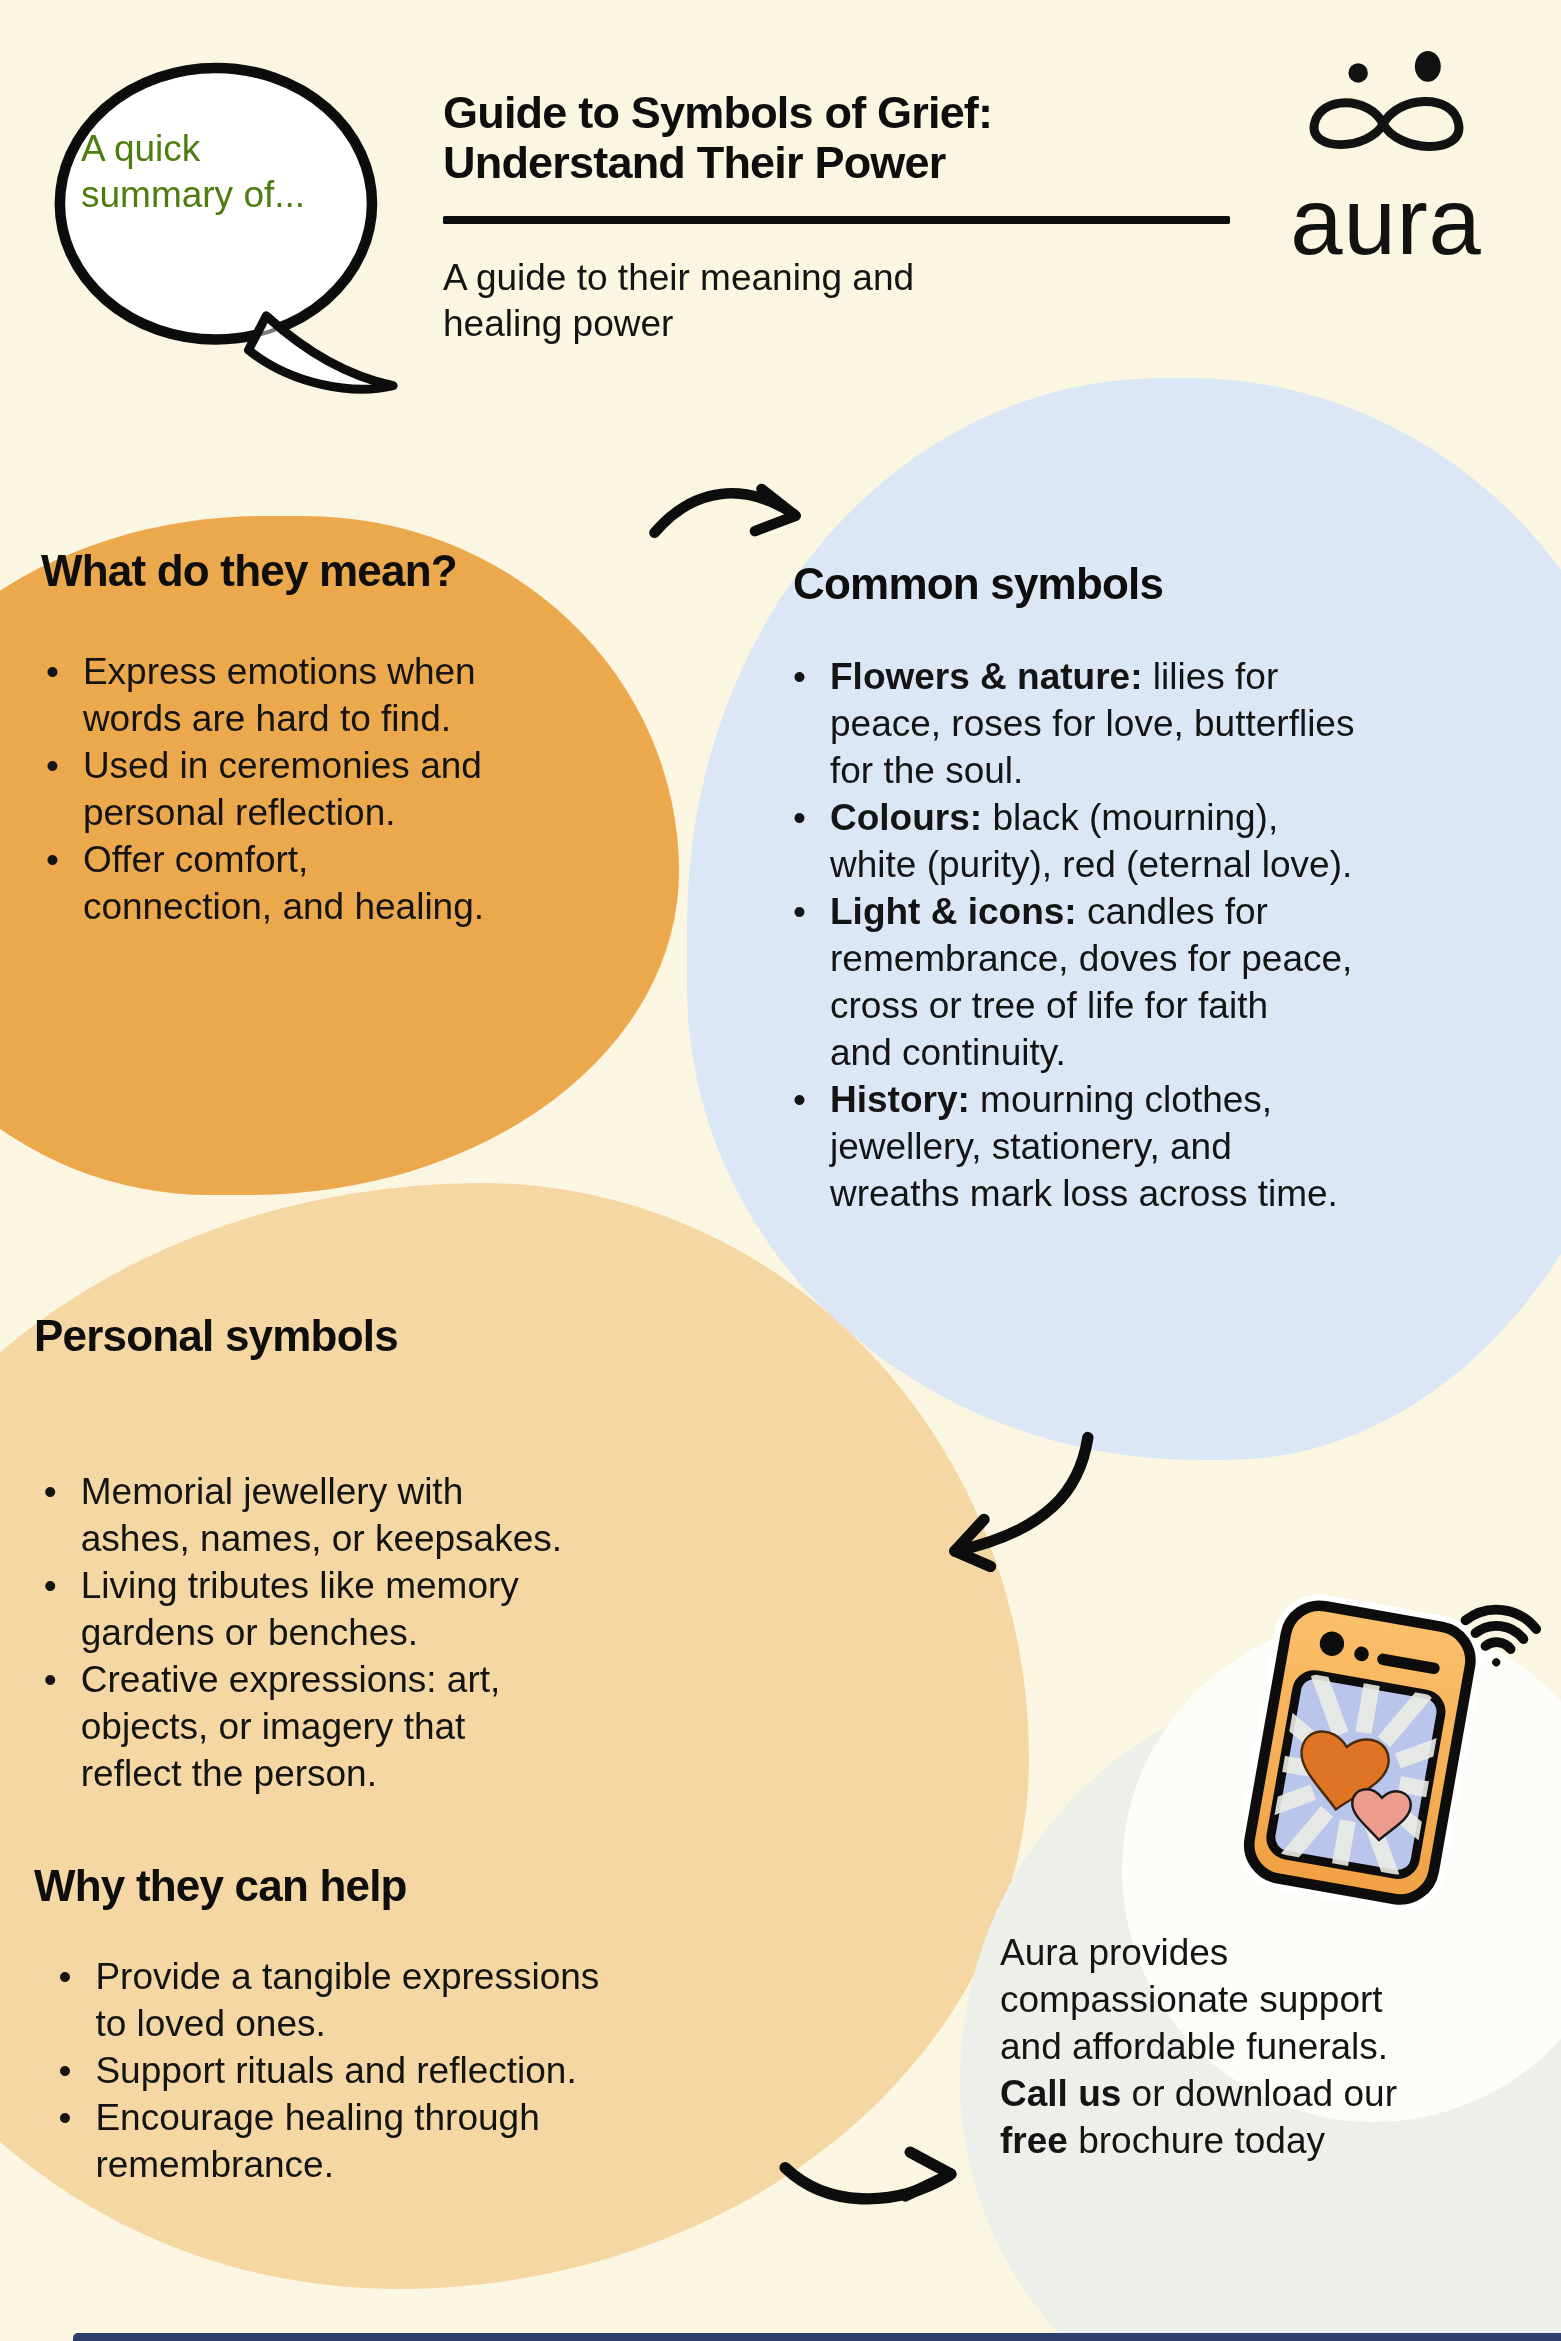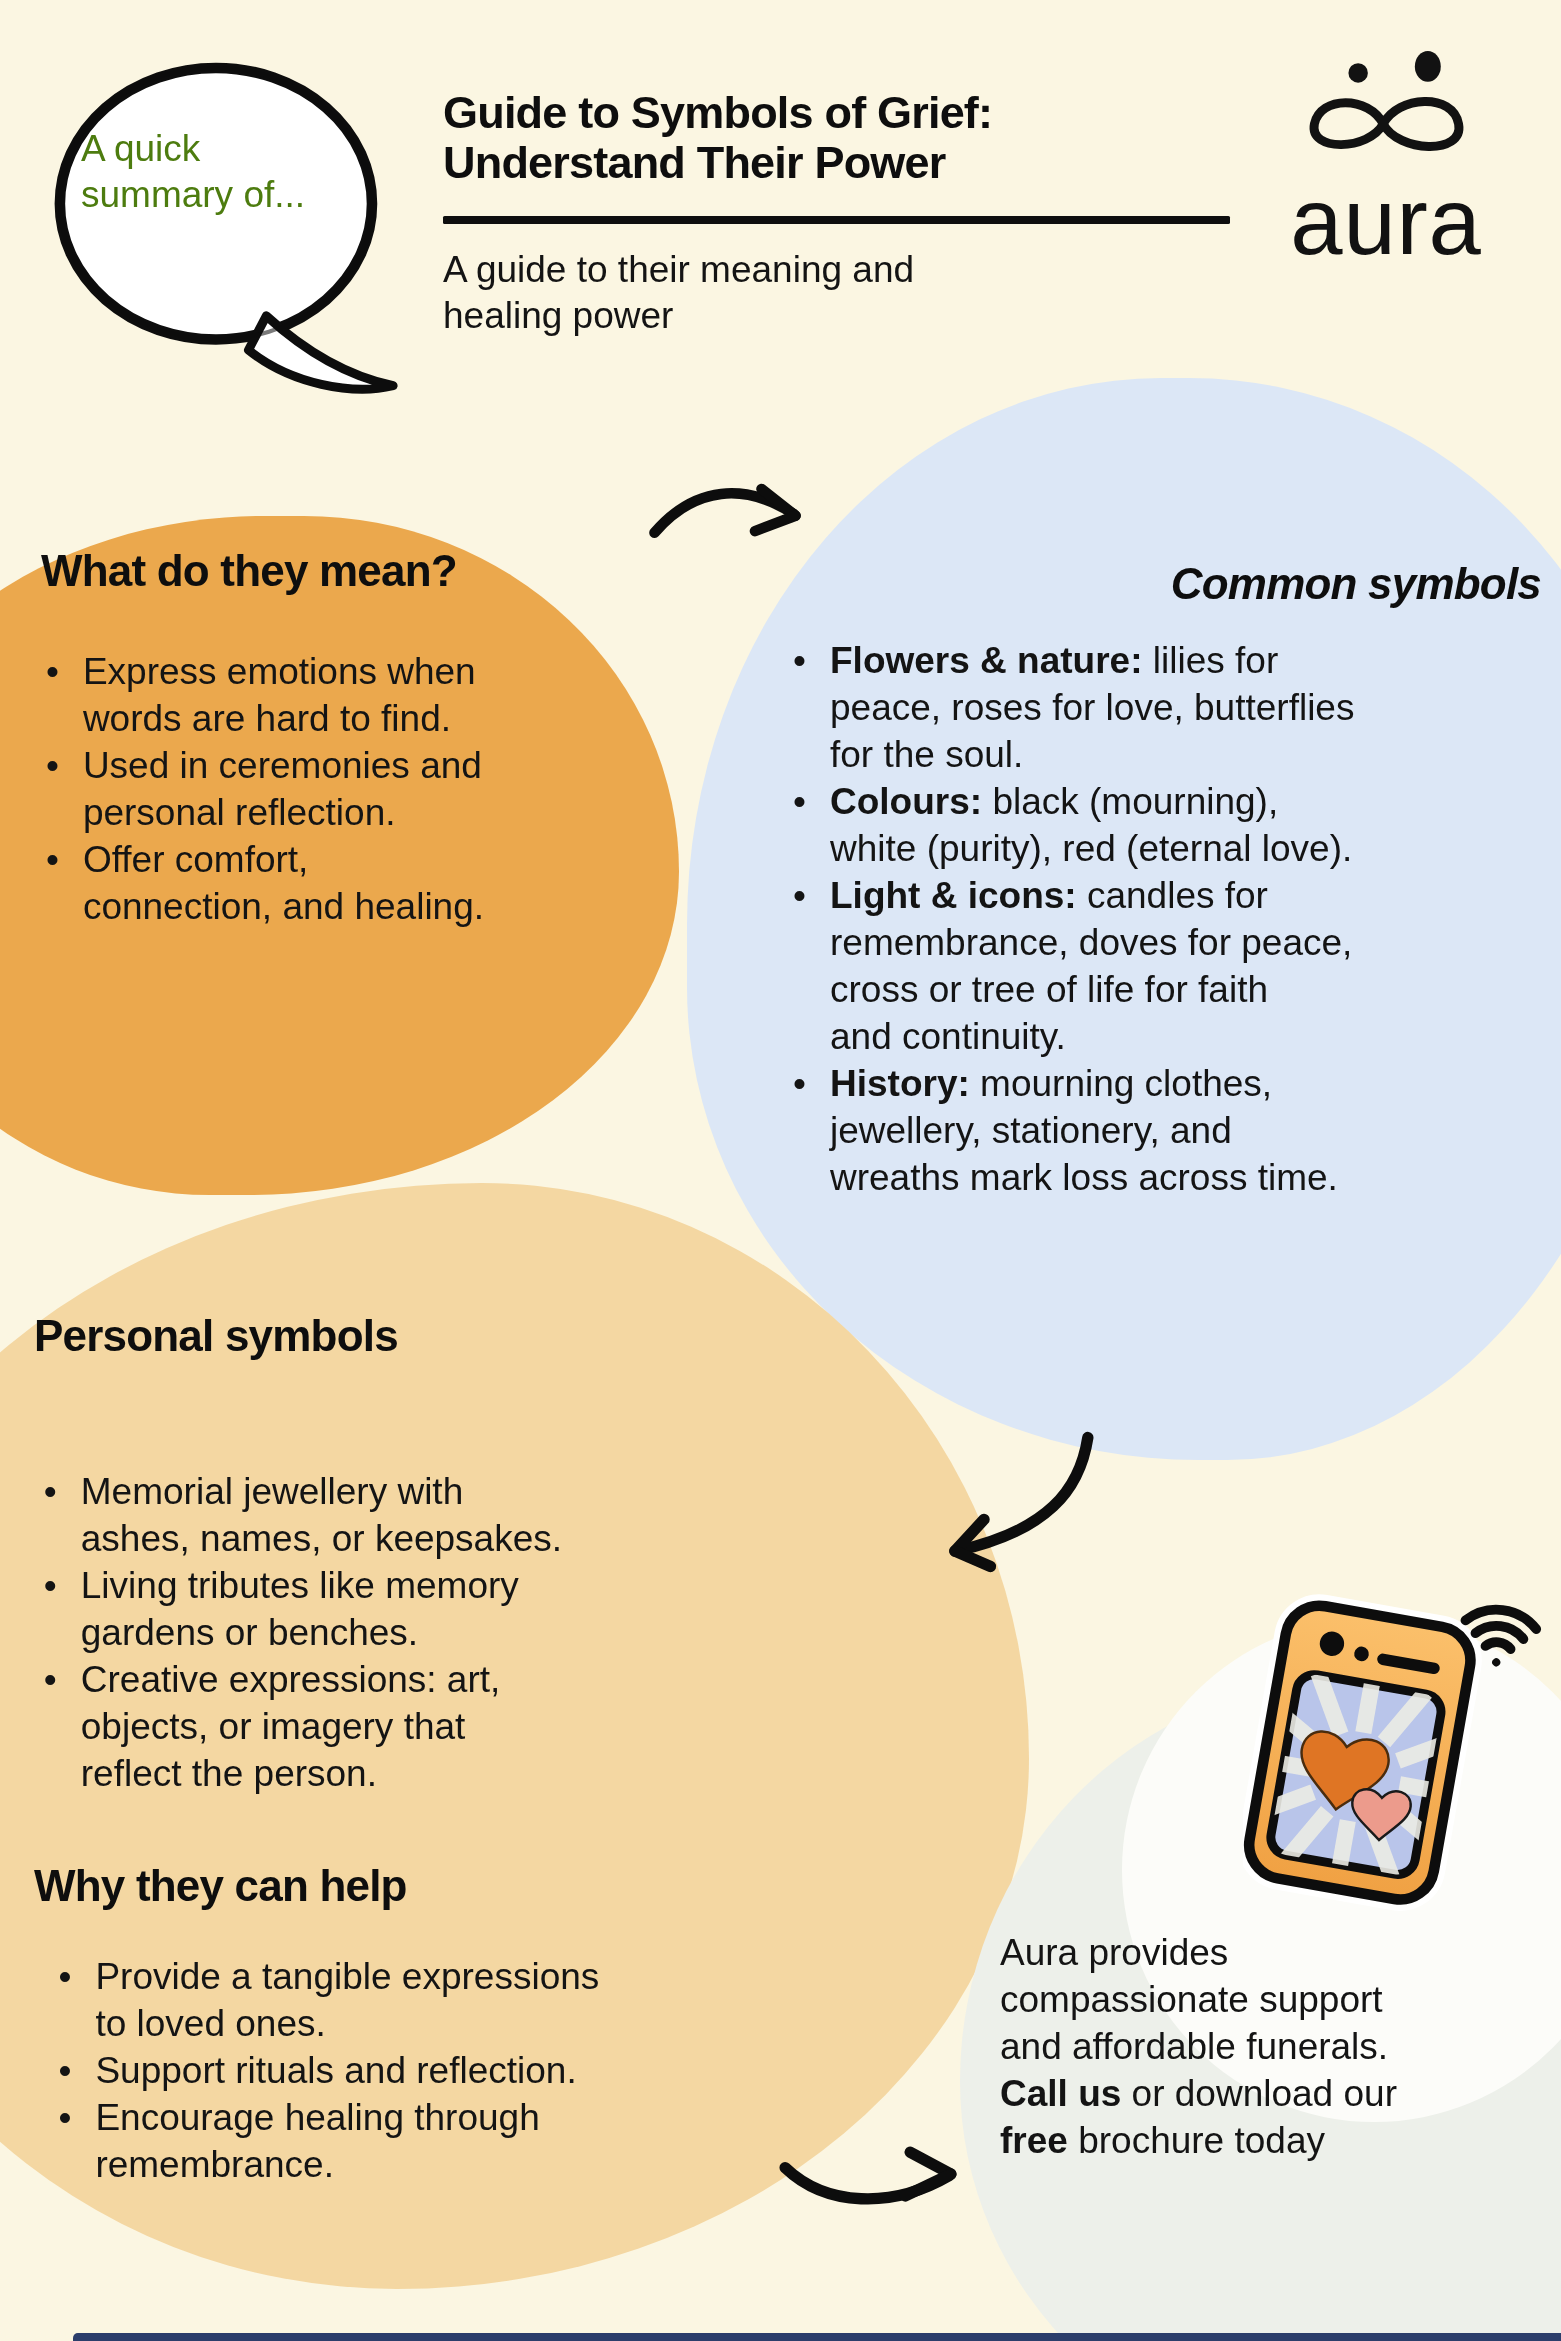--- a/index.html
+++ b/index.html
@@ -45,36 +45,36 @@
   .bubble-text{
     position:absolute; left:81px; top:126px; font-size:37px; line-height:46px;
     white-space:pre-line; color:#4d7c0f;
   }
   .title-block{position:absolute; left:443px; top:88px; width:797px;}
   .title{
     font-size:45px; line-height:50px; font-weight:700; letter-spacing:-0.8px;
     white-space:pre-line; color:#0e0e0e;
   }
   .divider{width:787px; height:8.1px; background:#0e0e0e; margin-top:28px; border-radius:1.6px;}
-  .subtitle{font-size:37px; line-height:46px; margin-top:23px; white-space:pre-line;}
+  .subtitle{font-size:37px; line-height:46px; margin-top:31px; white-space:pre-line;}
   .logo{position:absolute; left:1256px; top:47px; width:260px; text-align:center;}
   .brand{font-size:94px; line-height:88px; font-weight:400; letter-spacing:0.8px; color:#121212;}
   
   .section{position:absolute;}
   h2{font-size:44px; line-height:50px; font-weight:700; letter-spacing:-0.8px; color:#0e0e0e;}
   ul{list-style:none;}
   li{display:flex; align-items:flex-start;}
   .dot{width:37px; flex:0 0 37px; font-size:37px; line-height:47px;}
   .li-text{font-size:37px; line-height:47px; white-space:pre-line;}
   .li-text b{font-weight:700;}
   .sec-meaning{left:41px; top:546px; width:634px;}
   .sec-meaning h2{margin-bottom:52px;}
   .sec-meaning ul{padding-left:4.9px;}
   .sec-common{left:793px; top:559px; width:748px;}
-  .sec-common h2{text-align:right; margin-bottom:28px;font-style:italic;}
+  .sec-common h2{text-align:left; margin-bottom:44px;}
   .sec-personal{left:34px; top:1311px; width:651px;}
   .sec-personal h2{margin-bottom:107px;}
   .sec-personal ul{padding-left:9.8px;}
   .sec-help{left:34px; top:1861px; width:732px;}
   .sec-help h2{margin-bottom:42px;}
   .sec-help ul{padding-left:24.4px;}
   
   .footer-text{
     position:absolute; left:1000px; top:1929px; width:553px;
     font-size:37px; line-height:47px; white-space:pre-line;

